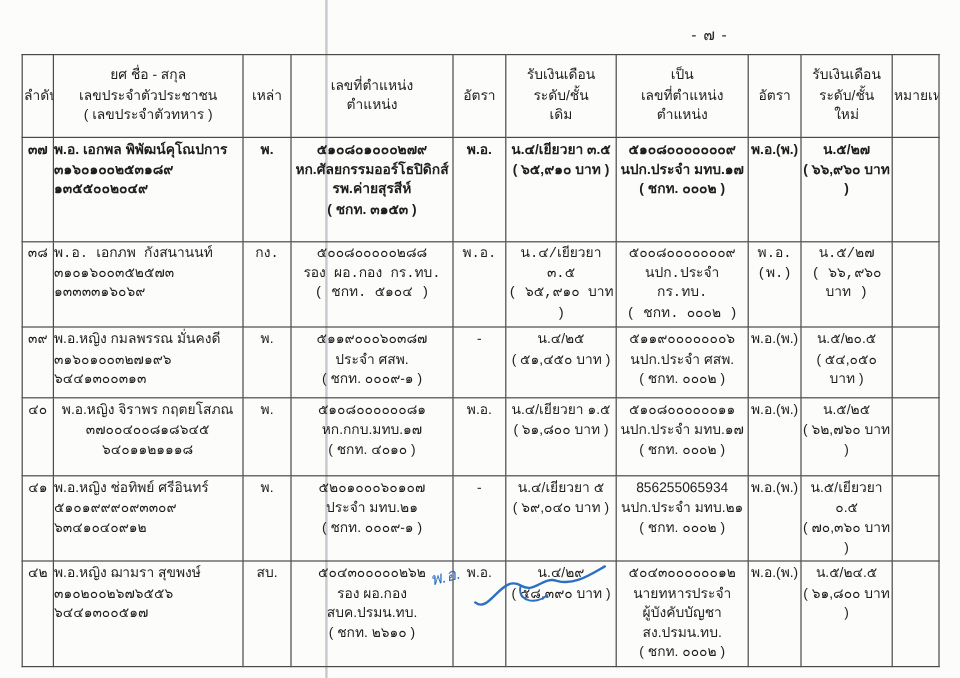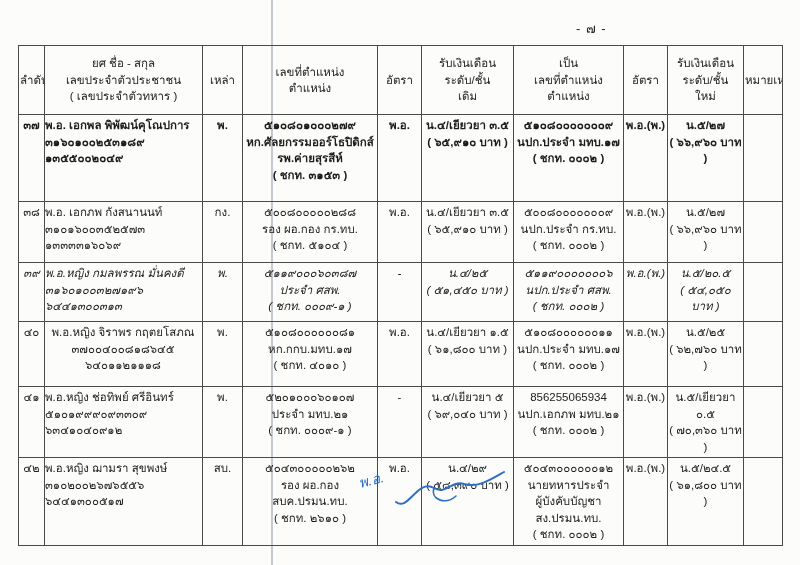--- a/index.html
+++ b/index.html
@@ -30,22 +30,22 @@
     padding:2px 1px;
     line-height:16.5px;
     font-weight:normal;
     text-align:center;
     vertical-align:top;
     overflow:hidden;
   }
   .doc thead th{vertical-align:middle;height:64px;}
   .doc td.c-name{text-align:left;padding-left:0;}
   .doc tbody tr:nth-child(1) td{height:82px;font-weight:bold;}
-  .doc tbody tr:nth-child(2) td{height:56px;}
-  .doc tbody tr:nth-child(3) td{height:54px;font-style:italic;}
+  .doc tbody tr:nth-child(2) td{height:56px;font-family:Liberation Mono, monospace;}
+  .doc tbody tr:nth-child(3) td{height:54px;}
   .doc tbody tr:nth-child(4) td{height:60px;text-align:center;}
   .doc tbody tr:nth-child(5) td{height:66px;}
   .doc tbody tr:nth-child(6) td{height:62px;margin-left:48px;}
   .signature{
     position:absolute;left:352px;top:448px;width:160px;height:80px;
     pointer-events:none;
   }
   .signature svg{display:block;}
   .sig-text{
     font-size:14px;
@@ -298,21 +298,21 @@
           </td>
           <td class="c-rate">
             <div>-</div>
           </td>
           <td class="c-sal">
             <div>น.๔/เยียวยา ๕</div>
             <div>( ๖๙,๐๔๐ บาท )</div>
           </td>
           <td class="c-pos">
             <div>856255065934</div>
-            <div>นปก.เอกภพ มทบ.๒๑</div>
+            <div>นปก.ประจำ มทบ.๒๑</div>
             <div>( ชกท. ๐๐๐๒ )</div>
           </td>
           <td class="c-rate">
             <div>พ.อ.(พ.)</div>
           </td>
           <td class="c-sal">
             <div>น.๕/เยียวยา ๐.๕</div>
             <div>( ๗๐,๓๖๐ บาท )</div>
           </td>
           <td class="c-remark">

